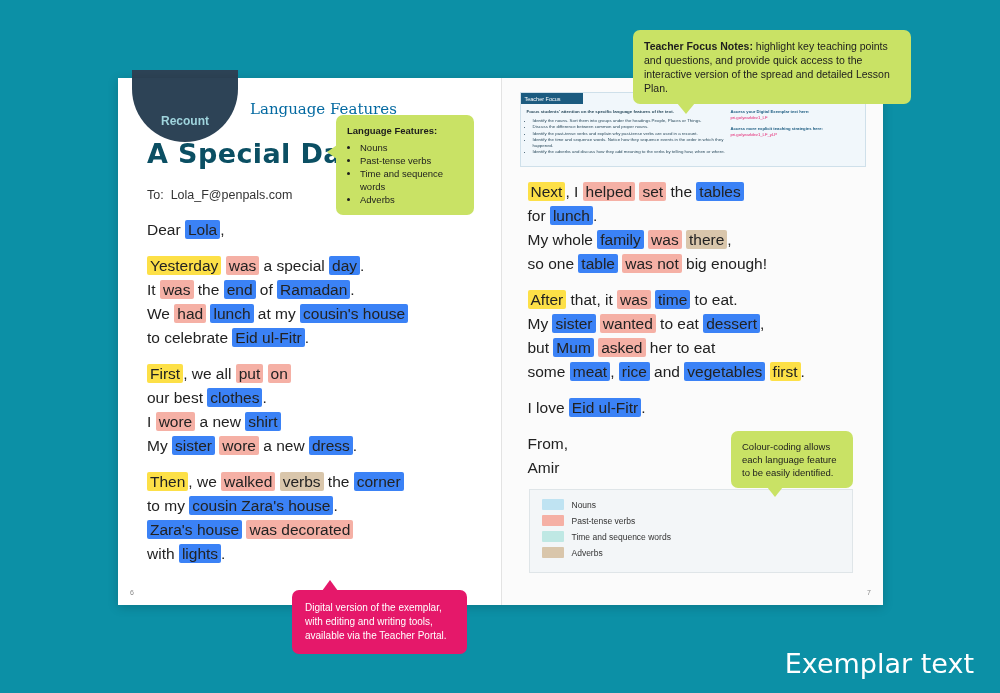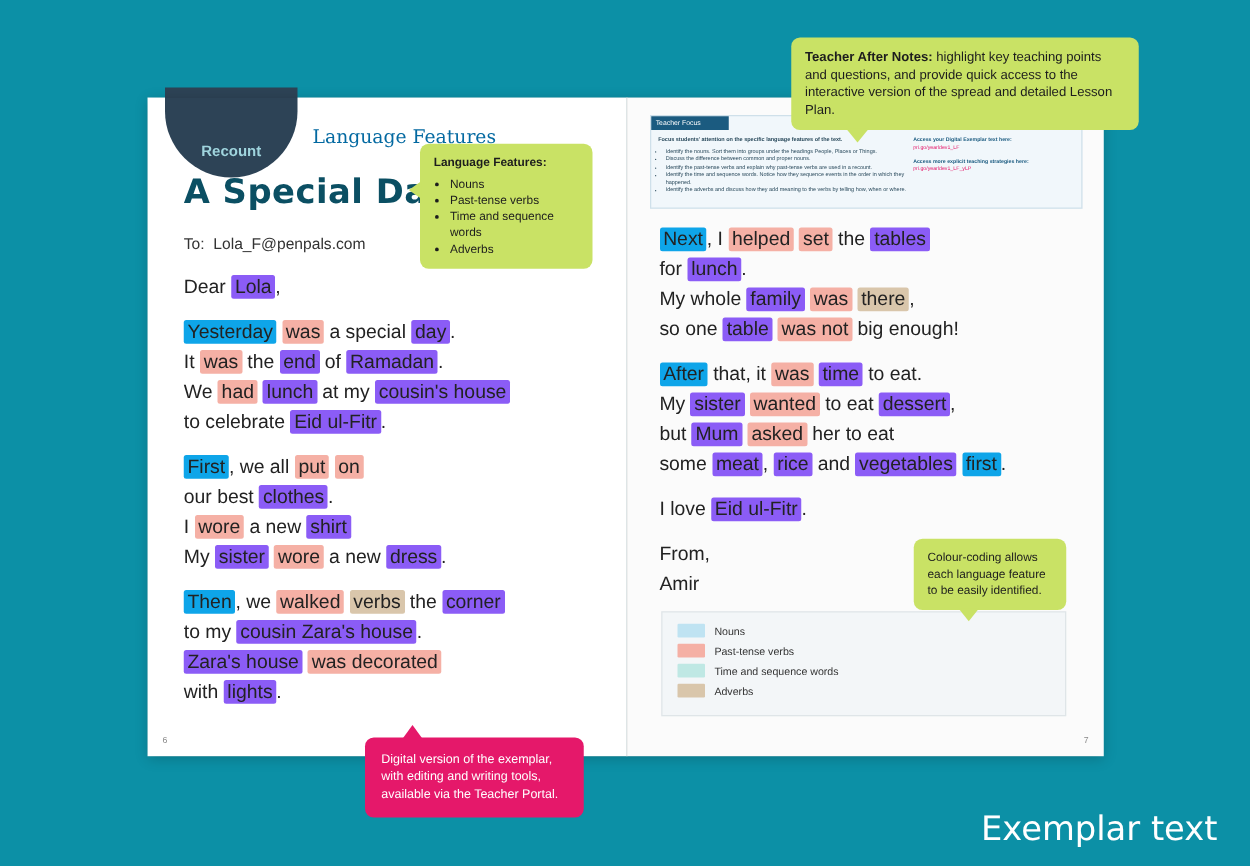--- a/index.html
+++ b/index.html
@@ -51,23 +51,23 @@
   }
   .body-text{
     position:absolute;left:29px;top:140px;
     width:330px;
     font-size:15.5px;
     line-height:24px;
     color:#222;
   }
   .body-text p{margin:0 0 12px 0;}
   .hl{border-radius:2px;padding:1px 3px;}
-  .noun{background:#8b5cf6;}
+  .noun{background:#3b82f6;}
   .verb{background:#f5b0a5;}
-  .time{background:#0ea5e9;}
+  .time{background:#fde047;}
   .adv{background:#d9c6ab;}
 
   .page-num{
     position:absolute;bottom:9px;font-size:7px;color:#888;
   }
   .page-num.l{left:12px;}
   .page-num.r{right:12px;}
 
   
   .callout{
@@ -256,21 +256,21 @@
   <ul id="lf-items">
       <li>Nouns</li>
       <li>Past-tense verbs</li>
       <li>Time and sequence words</li>
       <li>Adverbs</li>
     </ul>
 </div>
 
 <div class="callout" id="teacher-callout">
   <span class="tail"></span>
-  <b>Teacher After Notes:</b>
+  <b>Teacher Focus Notes:</b>
   <span>highlight key teaching points and questions, and provide quick access to the interactive version of the spread and detailed Lesson Plan.</span>
 </div>
 
 <div class="callout" id="colour-callout">
   <span class="tail"></span>
   <span>Colour-coding allows each language feature to be easily identified.</span>
 </div>
 
 <div id="digital-callout">
   <span class="tail"></span>

